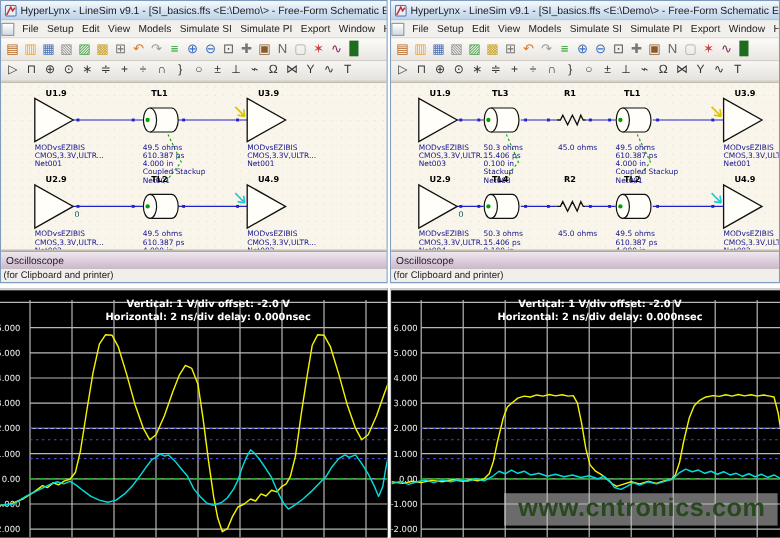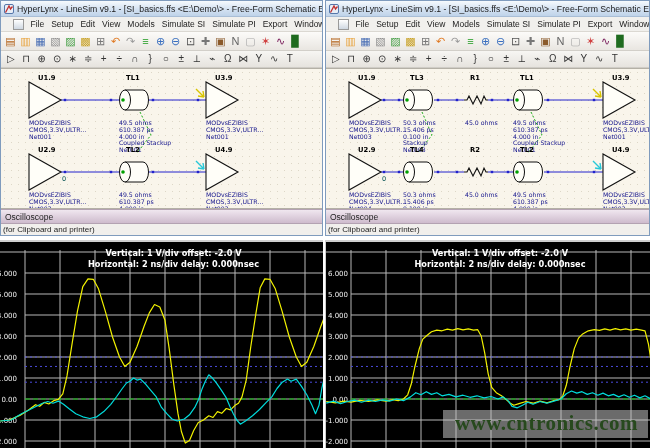--- a/index.html
+++ b/index.html
@@ -1,35 +1,35 @@
 <!DOCTYPE html>
 <html><head>
 <meta charset="utf-8">
 <style>
   html,body{margin:0;padding:0;}
   body{width:650px;height:448px;position:relative;background:#ffffff;font-family:"Liberation Sans",sans-serif;overflow:hidden;}
   .win{position:absolute;top:0;height:236px;border:1px solid #7f9bbd;background:#f0eeea;display:flex;flex-direction:column;box-sizing:border-box;}
   #win-left{left:0;width:323px;}
   #win-right{left:325px;width:325px;}
   .titlebar{height:15px;flex:0 0 15px;background:linear-gradient(#f6fafd,#d4e2f2 55%,#bfd3e9);display:flex;align-items:center;gap:3px;padding:0 3px;font-size:8.7px;color:#1b1b1b;white-space:nowrap;overflow:hidden;border-bottom:1px solid #a9bed6;}
-  .menubar{height:14px;flex:0 0 14px;background:#f1f0ed;border-bottom:1px solid #dbd8d2;display:flex;align-items:center;font-size:8.5px;color:#222;padding-left:12px;white-space:nowrap;overflow:hidden;}
+  .menubar{height:14px;flex:0 0 14px;background:#f1f0ed;border-bottom:1px solid #dbd8d2;display:flex;align-items:center;font-size:8.5px;color:#222;padding-left:0;white-space:nowrap;overflow:hidden;}
   .menu-item{padding:1px 3.5px;}
   .mdi-icon{width:9px;height:9px;border:1px solid #9a9a9a;background:linear-gradient(#fff,#cfd8e2);margin-right:3px;flex:0 0 9px;}
   .toolbar1{height:18px;flex:0 0 18px;display:flex;align-items:center;padding:0 2px;background:linear-gradient(#fcfbf9,#e9e6e1);border-bottom:1px solid #d2cfc9;font-size:11px;overflow:hidden;}
   .toolbar2{height:16px;flex:0 0 16px;display:flex;align-items:center;padding:0 2px;background:linear-gradient(#f7f6f3,#e6e3de);border-bottom:1px solid #cfccc6;font-size:10px;color:#3a3a3a;overflow:hidden;}
   .tb-icon{width:15px;text-align:center;line-height:15px;flex:0 0 15px;cursor:default;}
   .tb-icon2{width:15.5px;text-align:center;line-height:14px;flex:0 0 15.5px;color:#333;}
   .canvas{flex:1 1 auto;position:relative;background:#f9f5eb;background-image:radial-gradient(#ddd7c7 0.6px,rgba(0,0,0,0) 0.7px);background-size:7px 7px;border-top:1px solid #b4b0a6;border-bottom:1px solid #b4b0a6;overflow:hidden;padding-left:40px;}
   svg.schem{position:absolute;left:0;top:0;}
   .oscbar{height:13px;flex:0 0 13px;background:linear-gradient(#f0e7ef,#cebbcd);border:1px solid #b3a2b2;border-left:none;border-right:none;font-size:8.5px;display:flex;align-items:center;padding-left:4px;color:#1d1d1d;}
   .statusbar{height:11px;flex:0 0 11px;background:#f1efec;font-size:8px;color:#222;display:flex;align-items:center;padding-left:2px;white-space:nowrap;overflow:hidden;}
   .scope{position:absolute;top:240px;height:208px;background:#000;border-top:2px solid #cfcfcf;box-sizing:border-box;overflow:hidden;}
   #scope-left{left:0;width:323px;}
   #scope-right{left:325px;width:325px;border-left:1px solid #cfcfcf;}
-  .watermark{position:absolute;right:2px;bottom:10px;background:rgba(195,195,195,0.55);color:#27491d;font-size:21px;font-weight:bold;padding:1px 10px 2px 12px;letter-spacing:0.5px;font-family:Liberation Serif, serif;}
+  .watermark{position:absolute;right:2px;bottom:10px;background:rgba(195,195,195,0.55);color:#27491d;font-size:21px;font-weight:bold;padding:1px 10px 2px 12px;letter-spacing:0.5px;font-family:Liberation Sans, sans-serif;}
   .app-icon{width:10px;height:10px;flex:0 0 10px;}
 </style>
 </head>
 <body>
 
 <div class="win" id="win-left">
   <div class="titlebar">
     <svg class="app-icon" viewBox="0 0 10 10">
         <rect x="0.5" y="0.5" width="9" height="9" rx="1.5" fill="#e8eef6" stroke="#5577aa"></rect>
         <path d="M1.5 8.5 L5 2 L6.5 5 L8.5 2.5" stroke="#c03030" fill="none" stroke-width="1.3"></path>

